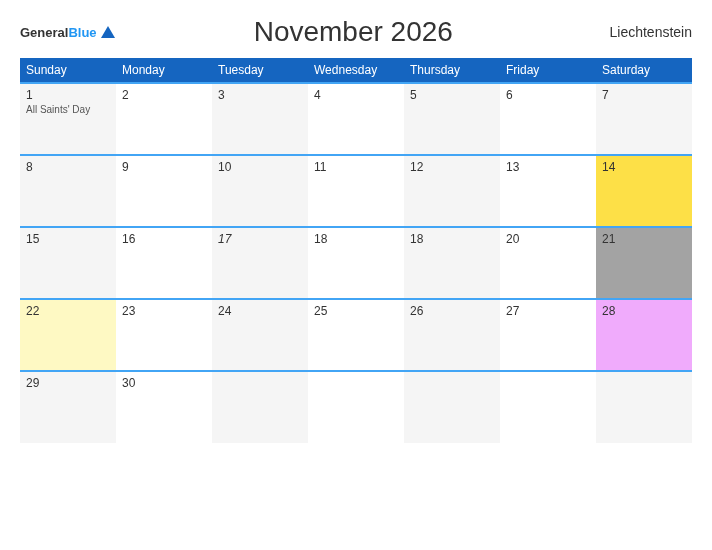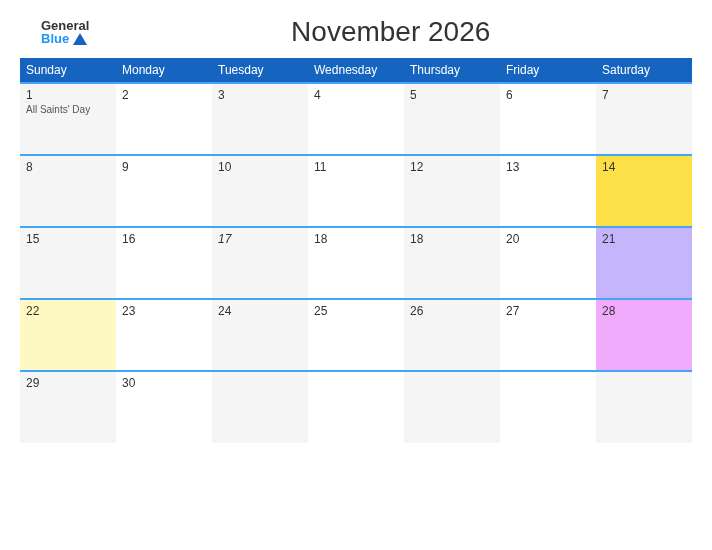--- a/index.html
+++ b/index.html
@@ -17,24 +17,23 @@
       padding: 16px 20px 12px 20px;
     }
     .header {
       display: flex;
       align-items: center;
       justify-content: space-between;
       margin-bottom: 10px;
     }
     .logo {
       display: flex;
-      flex-direction: column;
+      flex-direction: row;
       align-items: flex-start;
       line-height: 1;
-      margin-left: 21px;
     }
     .logo-general {
       font-size: 13px;
       font-weight: bold;
       color: #333;
     }
     .logo-blue-row {
       display: flex;
       align-items: center;
       gap: 2px;
@@ -119,20 +118,21 @@
 <div class="calendar-container">
   <div class="header">
     <div class="logo">
       <span class="logo-general">General</span>
       <div class="logo-blue-row">
         <span class="logo-blue">Blue</span>
         <div class="logo-triangle"></div>
       </div>
     </div>
     <h1 class="calendar-title">November 2026</h1>
+    <div class="country-name">Liechtenstein</div>
   </div>
 
   <table class="calendar-table">
     <thead>
       <tr id="weekday-header">
           <th>Sunday</th>
           <th>Monday</th>
           <th>Tuesday</th>
           <th>Wednesday</th>
           <th>Thursday</th>
@@ -200,21 +200,21 @@
           </td>
           <td style="background: rgb(255, 255, 255); margin-top: 40px;">
             <span class="day-number">18</span>
           </td>
           <td style="background: rgb(245, 245, 245);">
             <span class="day-number">18</span>
           </td>
           <td style="background: rgb(255, 255, 255); margin-top: 40px;">
             <span class="day-number">20</span>
           </td>
-          <td style="background: #c4b5fd;">
+          <td style="background: #a3a3a3;">
             <span class="day-number">21</span>
           </td>
         </tr>
         <tr>
           <td style="background: #fef9c3;">
             <span class="day-number">22</span>
           </td>
           <td style="background: rgb(255, 255, 255);">
             <span class="day-number">23</span>
           </td>

